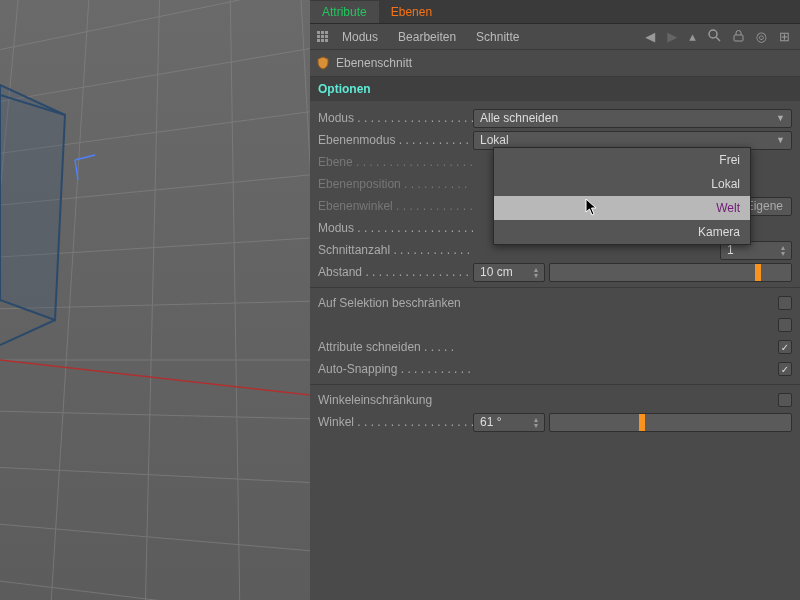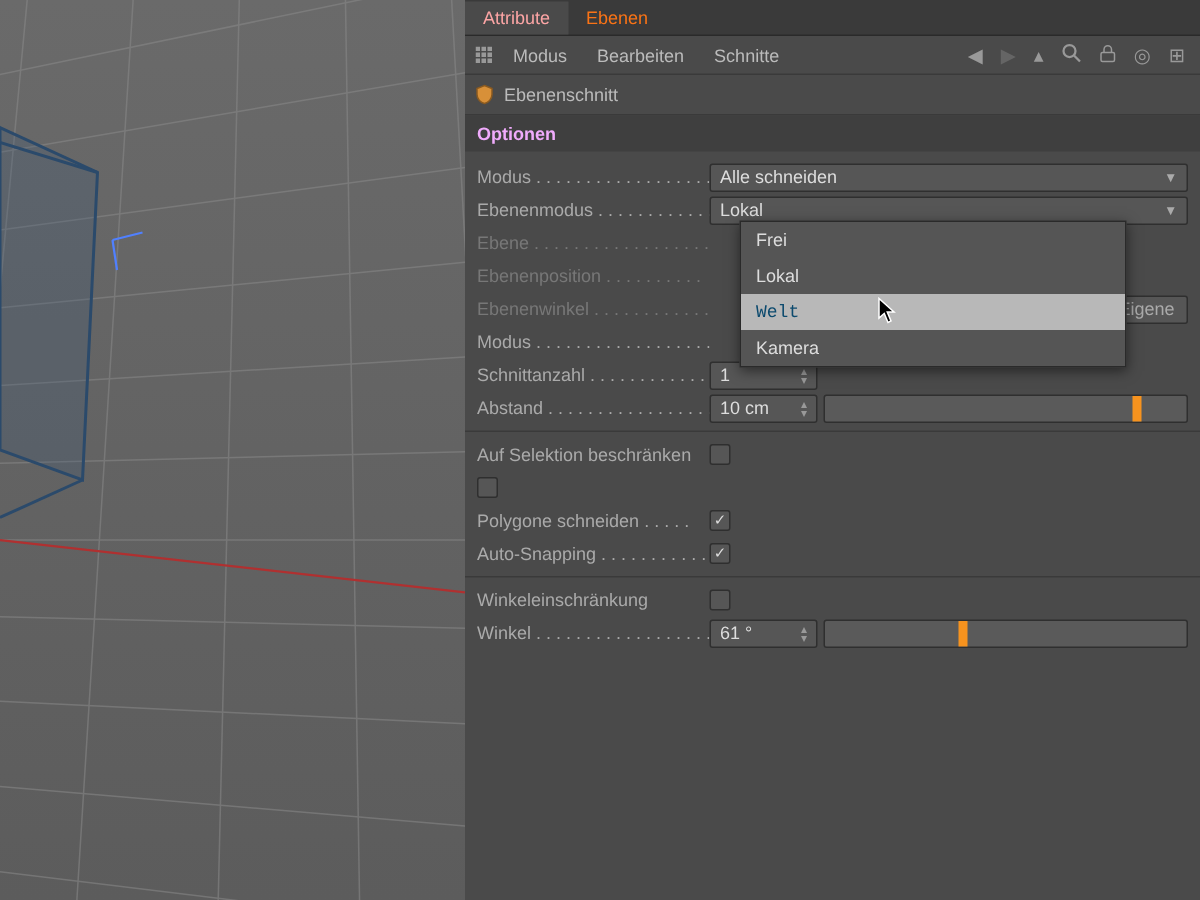--- a/index.html
+++ b/index.html
@@ -6,34 +6,34 @@
   html, body { width: 800px; height: 600px; overflow: hidden; background: #606060; }
   .root { display: flex; width: 800px; height: 600px; }
   .viewport {
     width: 310px; height: 600px; position: relative;
     background: linear-gradient(to bottom, #6a6a6a 0%, #5c5c5c 100%);
     overflow: hidden;
   }
   .panel { flex: 1; background: #4a4a4a; display: flex; flex-direction: column; font-size: 12px; color: #bbb; }
   .tabs { display: flex; align-items: center; background: #3a3a3a; height: 24px; border-bottom: 1px solid #2a2a2a; }
   .tab { padding: 4px 12px; color: #f97316; cursor: pointer; }
-  .tab.active { color: #fca5a5; background: #4a4a4a; }
+  .tab.active { color: #22c55e; background: #4a4a4a; }
   .menubar { display: flex; align-items: center; background: #4a4a4a; height: 26px; padding: 0 6px; gap: 4px; border-bottom: 1px solid #3a3a3a; }
   .menu-icon { width: 14px; height: 14px; display: inline-flex; align-items: center; justify-content: center; }
   .menu-item { color: #bbb; padding: 2px 8px; cursor: pointer; }
   .menu-spacer { flex: 1; }
   .tool-icon { color: #999; padding: 0 4px; cursor: pointer; font-size: 13px; }
   .obj-header { display: flex; align-items: center; gap: 6px; padding: 6px 6px; background: #4a4a4a; border-bottom: 1px solid #3a3a3a; }
   .obj-icon { width: 14px; height: 14px; }
-  .section-header { background: #3f3f3f; color: #f0abfc; font-weight: bold; padding: 5px 8px; }
+  .section-header { background: #3f3f3f; color: #5eead4; font-weight: bold; padding: 5px 8px; }
   .rows { padding: 6px 0; }
   .row { display: flex; align-items: center; height: 22px; padding: 0 8px; }
   .label { width: 155px; color: #aaa; font-size: 12px; white-space: nowrap; overflow: hidden; }
   .label.dim { color: #777; }
-  .field { flex: 1; display: flex; align-items: center; gap: 4px; position: relative; }
+  .field { flex: 1; display: flex; align-items: center; gap: 4px; position: relative; justify-content: flex-end; }
   .dropdown {
     flex: 1; height: 19px; background: #565656; border: 1px solid #2f2f2f;
     border-radius: 2px; color: #ddd; padding: 0 6px; font-size: 12px;
     display: flex; align-items: center; justify-content: space-between; cursor: pointer;
   }
   .dropdown .arrow { font-size: 9px; color: #aaa; }
   .numfield {
     width: 72px; height: 19px; background: #565656; border: 1px solid #2f2f2f;
     border-radius: 2px; color: #ddd; padding: 0 6px; font-size: 12px;
     display: flex; align-items: center; justify-content: space-between;
@@ -45,23 +45,24 @@
     width: 14px; height: 14px; background: #565656; border: 1px solid #2f2f2f; border-radius: 2px;
     display: inline-flex; align-items: center; justify-content: center; color: #ddd; font-size: 10px;
   }
   .btn-eigene { height: 19px; padding: 0 8px; background: #565656; border: 1px solid #2f2f2f; border-radius: 2px; color: #aaa; font-size: 12px; display:flex; align-items:center; margin-left: 6px;}
   .divider { height: 1px; background: #3a3a3a; margin: 4px 0; }
   
   .popup {
     position: absolute; left: 493px; top: 147px; width: 258px;
     background: #555; border: 1px solid #2a2a2a; z-index: 10;
     box-shadow: 0 2px 8px rgba(0,0,0,0.5);
+    text-align: right;
   }
   .popup-item { padding: 5px 10px; color: #ddd; font-size: 12px; cursor: pointer; }
-  .popup-item.hover { background: #b8b8b8; color: #0c4a6e; font-family: Liberation Mono, monospace; }
+  .popup-item.hover { background: #b8b8b8; color: #701a75; }
   .cursor { position: absolute; left: 585px; top: 198px; z-index: 20; pointer-events:none;}
   
   .vp-svg { position: absolute; inset: 0; }
 </style>
 </head>
 <body>
 
 <div class="root">
   <div class="viewport">
     <svg class="vp-svg" width="310" height="600" viewBox="0 0 310 600">
@@ -235,21 +236,21 @@
         <div class="field">
             <span class="checkbox"></span>
           </div>
       </div>
       <div class="row">
         <div class="field">
             <span class="checkbox"></span>
           </div>
       </div>
       <div class="row">
-        <div class="label"><span>Polygone schneiden</span> . . . . .</div>
+        <div class="label"><span>Attribute schneiden</span> . . . . .</div>
         <div class="field">
             <span class="checkbox">✓</span>
           </div>
       </div>
       <div class="row">
         <div class="label"><span>Auto-Snapping</span> . . . . . . . . . . . .</div>
         <div class="field">
             <span class="checkbox">✓</span>
           </div>
       </div>

